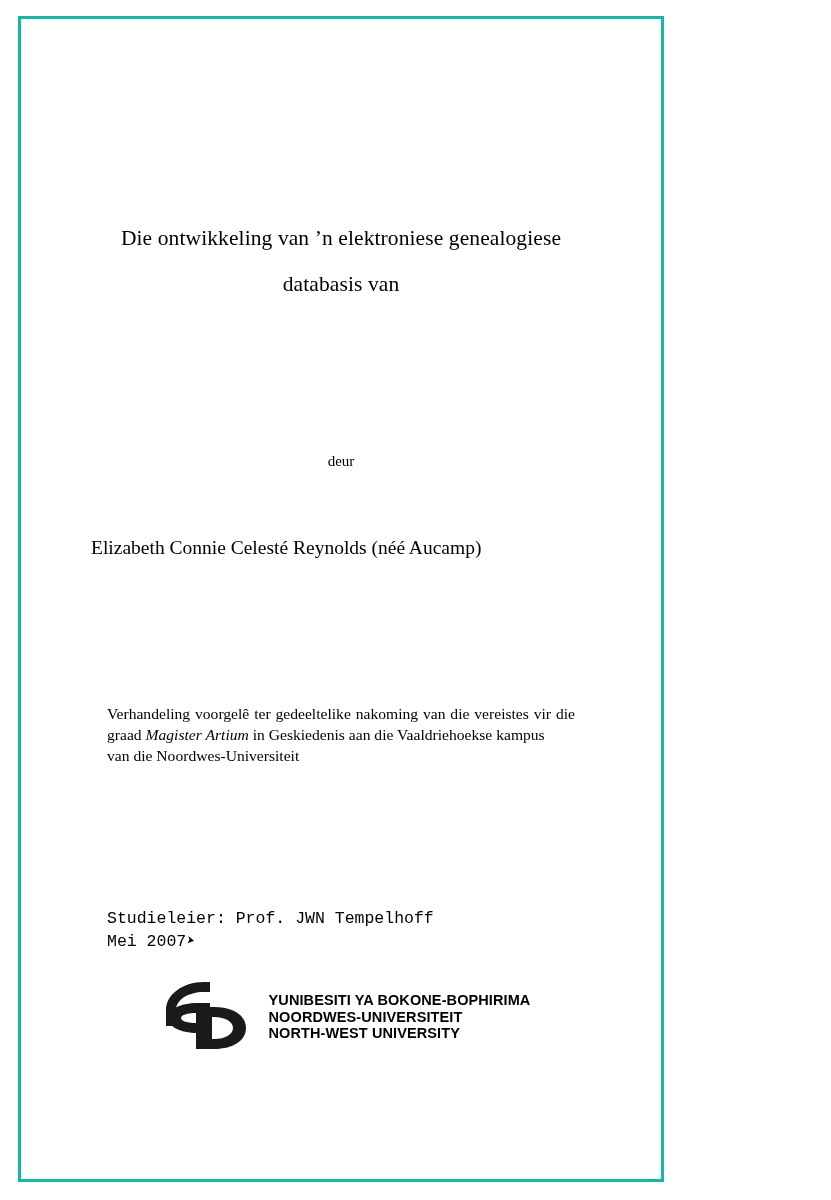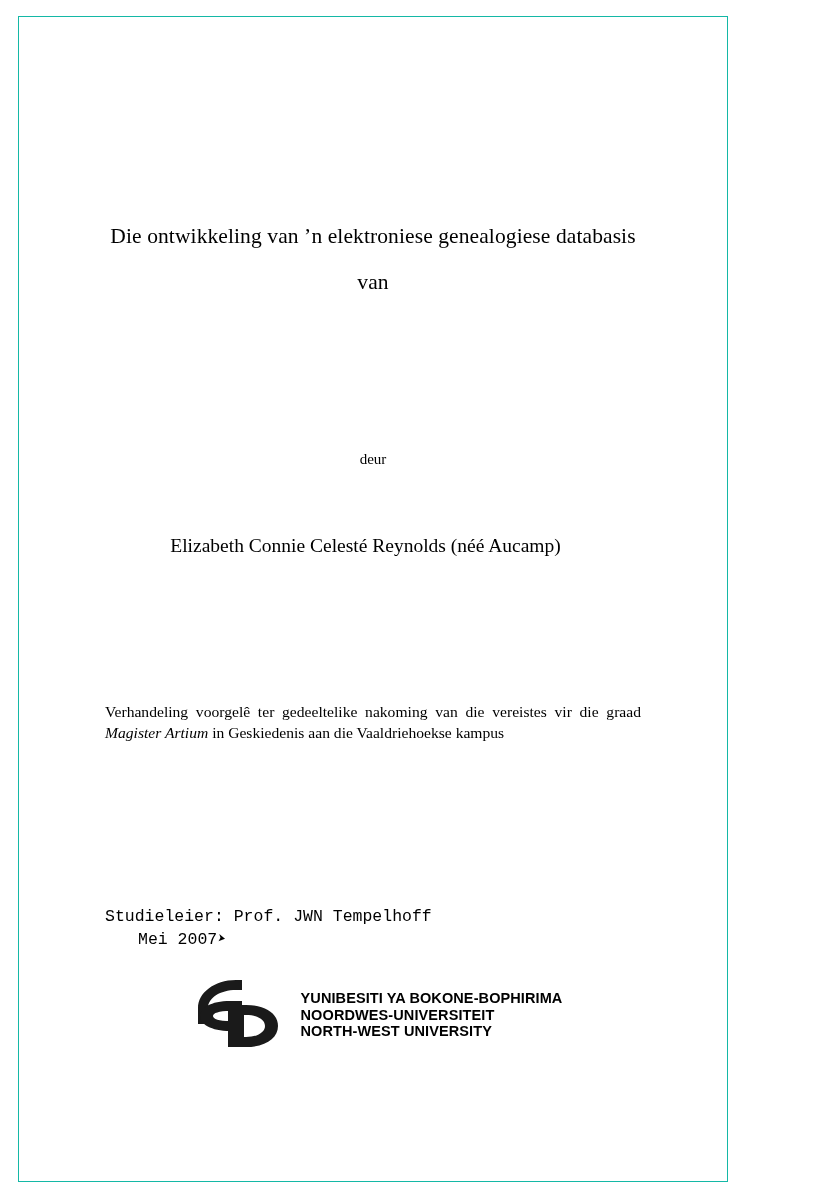--- a/index.html
+++ b/index.html
@@ -12,23 +12,23 @@
     height: 1200px;
     font-family: "Liberation Serif", serif;
     color: #000000;
     position: relative;
     overflow: hidden;
   }
   .page {
     position: absolute;
     left: 18px;
     top: 16px;
-    width: 710px;
+    width: 646px;
     height: 1166px;
-    border: 1px solid #14b8a6;
+    border: 3px solid #14b8a6;
     box-sizing: border-box;
     background: #ffffff;
   }
   .page-inner {
     position: absolute;
     left: 0;
     top: 0;
     right: 0;
     bottom: 0;
     padding: 0 85px;
@@ -54,21 +54,20 @@
     top: 434px;
     text-align: center;
     font-size: 15px;
   }
 
   .author {
     position: absolute;
     left: 70px;
     right: 85px;
     top: 518px;
-    text-align: center;
     font-size: 19.5px;
   }
 
   .statement {
     position: absolute;
     left: 86px;
     right: 86px;
     top: 684px;
     font-size: 15.6px;
     line-height: 21px;
@@ -89,21 +88,20 @@
     left: 86px;
     top: 888px;
     font-size: 16.5px;
     line-height: 23px;
     font-family: Liberation Mono, monospace;
   }
   .supervisor div { white-space: nowrap; }
   .date-line {
     position: relative;
     display: inline-block;
-    margin-left: 33px;
   }
   .date-mark {
     position: absolute;
     right: -9px;
     top: 1px;
     font-size: 16px;
     transform: scaleX(0.8) rotate(8deg);
   }
 
   
@@ -145,20 +143,21 @@
     <div class="title-block">
       <span class="title-line">Die ontwikkeling van ’n elektroniese genealogiese databasis van</span>
     </div>
 
     <div class="deur">deur</div>
 
     <div class="author">Elizabeth Connie Celesté Reynolds (néé Aucamp)</div>
 
     <div class="statement">
       <div class="just"><span>Verhandeling voorgelê ter gedeeltelike nakoming van die vereistes vir die graad </span><em>Magister Artium</em><span> in Geskiedenis aan die Vaaldriehoekse kampus</span></div>
+      <div class="rest">van die Noordwes-Universiteit</div>
     </div>
 
     <div class="supervisor">
       <div>Studieleier: Prof. JWN Tempelhoff</div>
       <div class="date-line">
         <span>Mei 2007</span>
         <span class="date-mark">➤</span>
       </div>
     </div>
 

